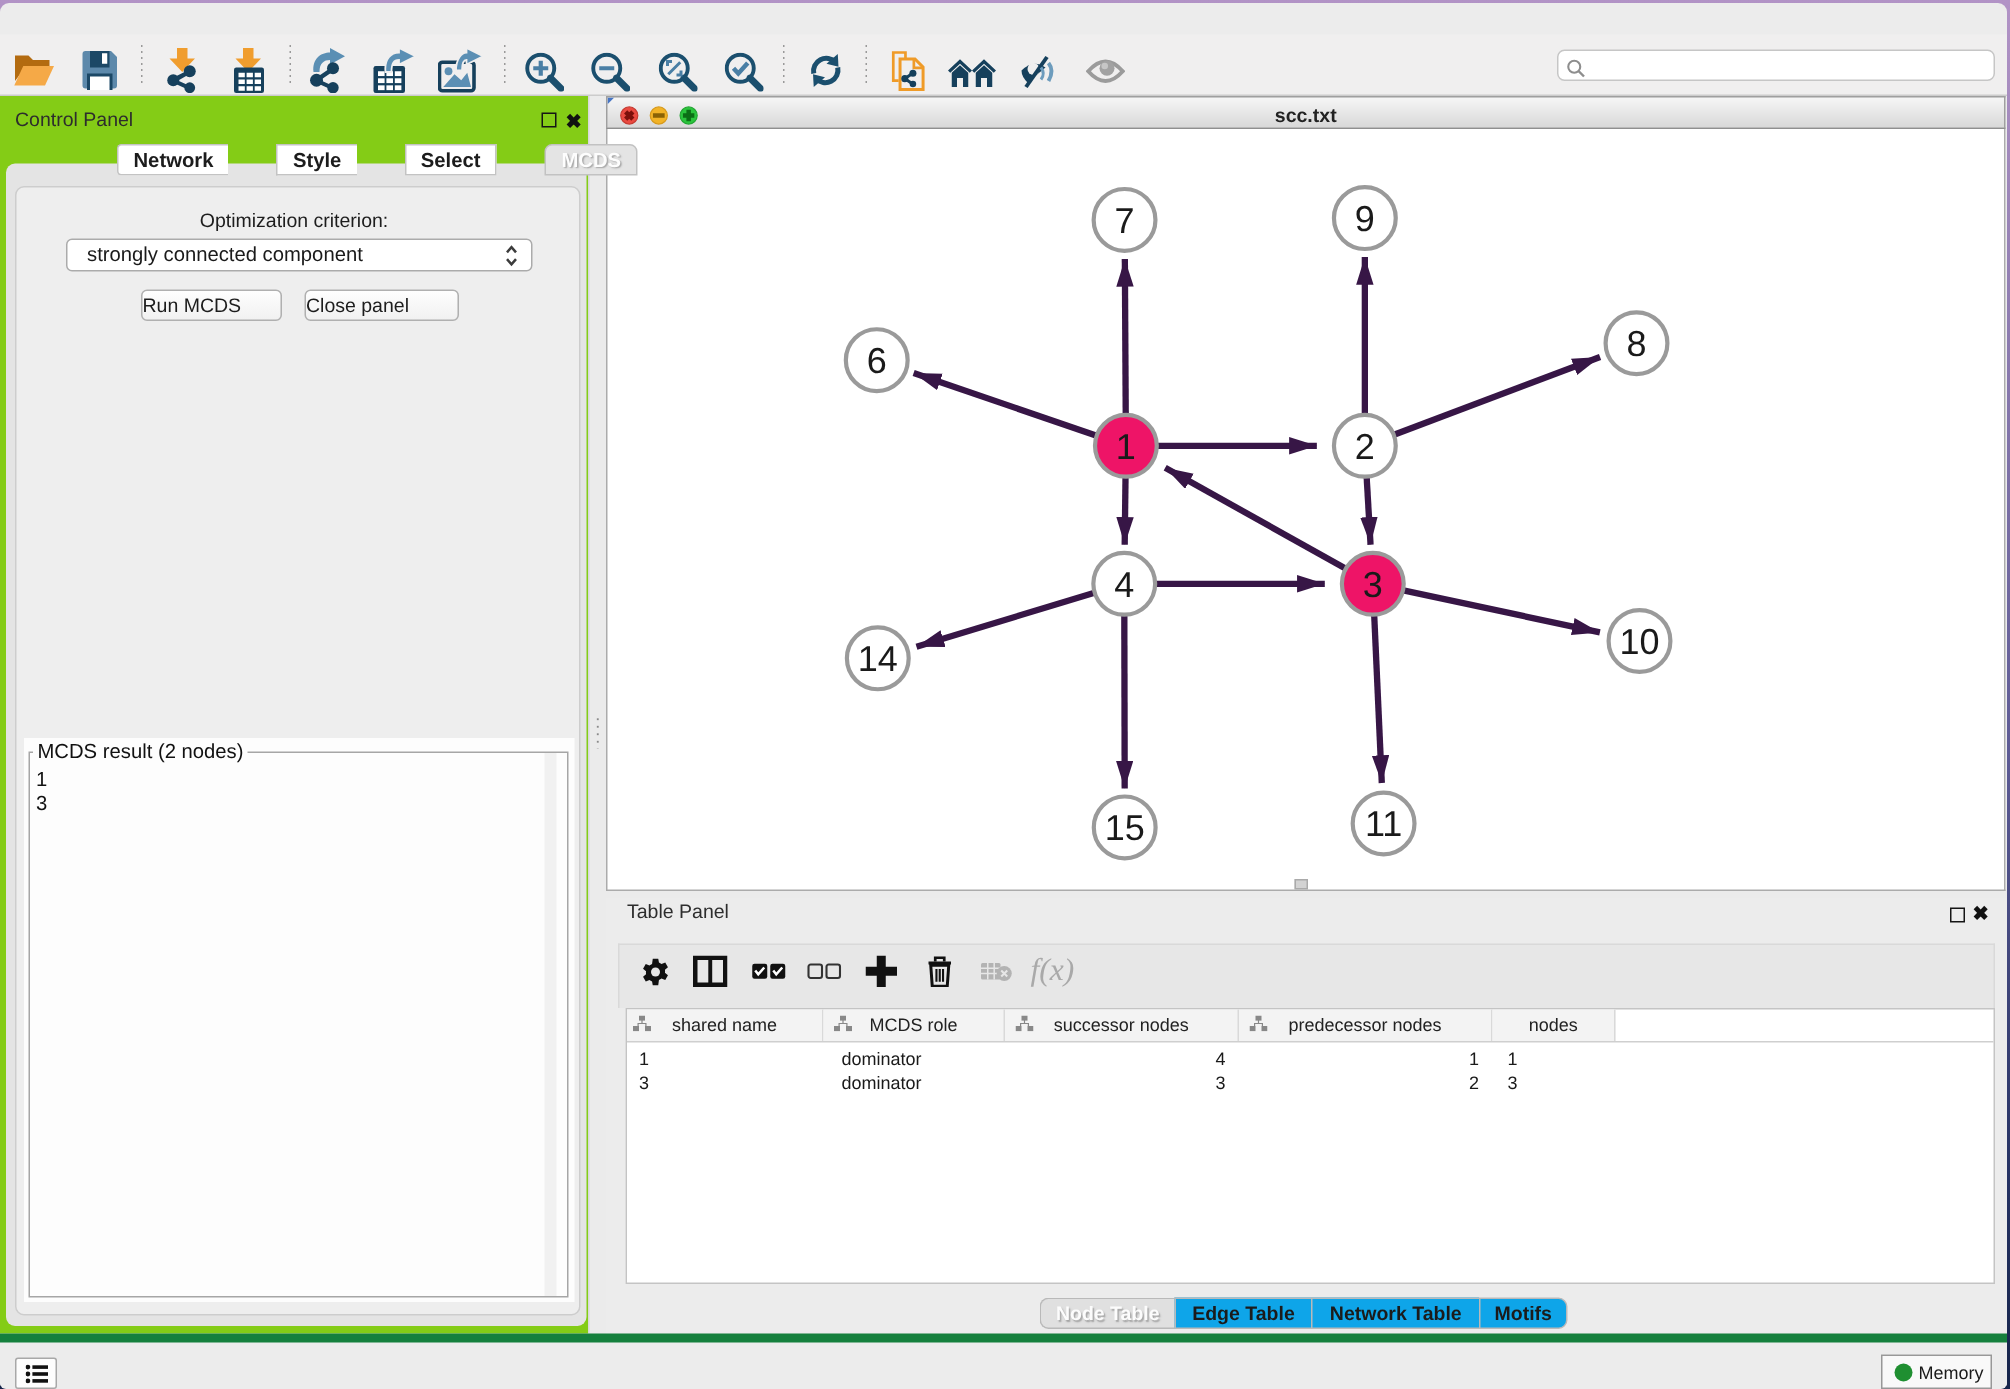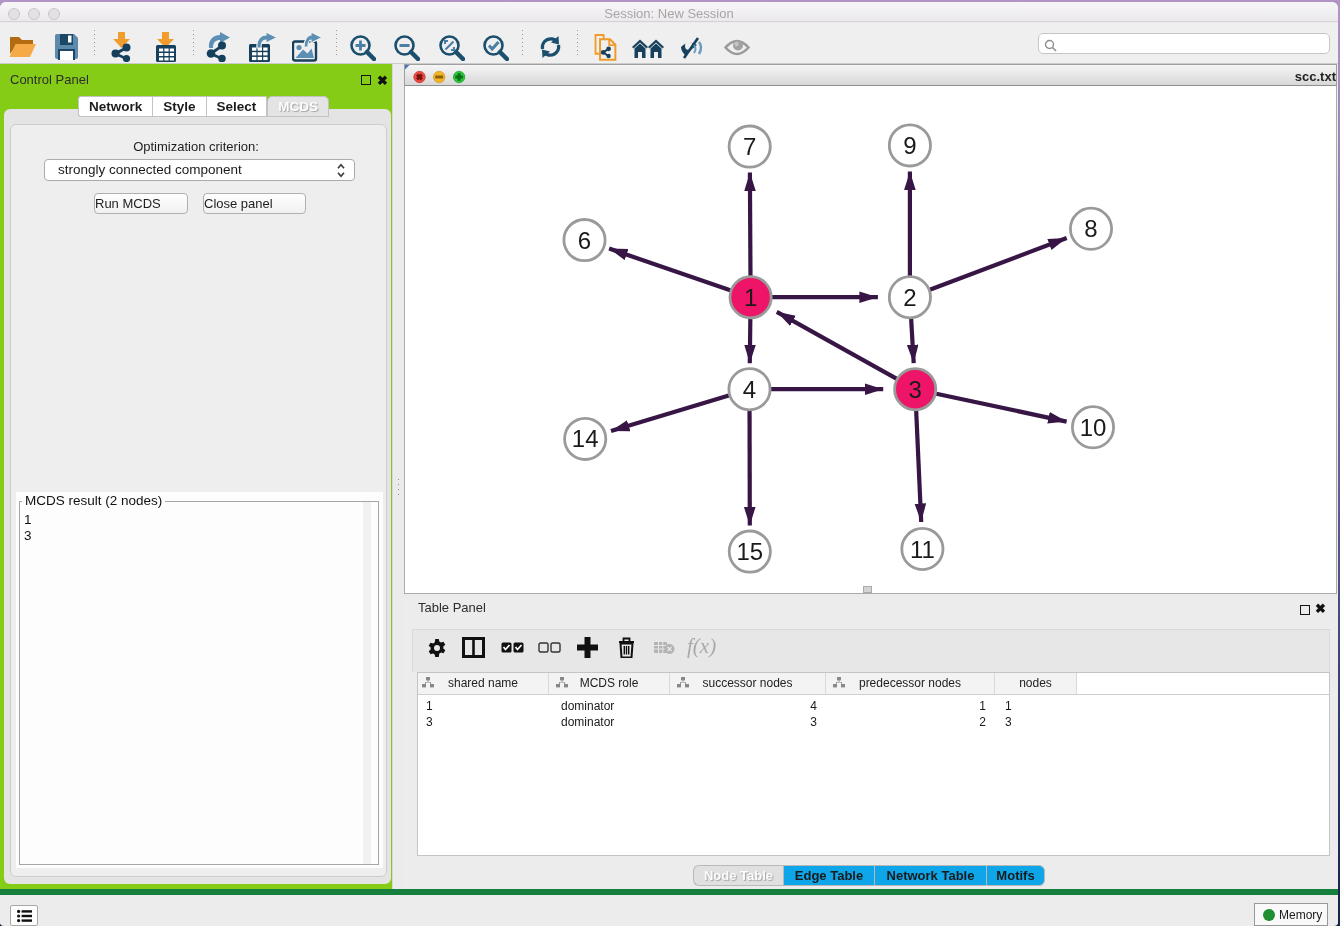--- a/index.html
+++ b/index.html
@@ -29,21 +29,21 @@
           border:1px solid #a8a8a8; border-radius:2px; }
   #membtn { position:absolute; left:1254px; top:8px; width:74px; height:23px; background:#f9f9f9;
             border:1px solid #989898; font-size:12px; color:#1a1a1a; }
   #memdot { position:absolute; left:8px; top:5px; width:12px; height:12px; border-radius:50%;
             background:#1f8f31; }
   
   #cp { position:absolute; left:0; top:62px; width:392px; height:827px; background:#84cc16; }
   #cphead { position:absolute; left:10px; top:8px; font-size:13px; color:#2d2d2d; }
   .cpfloat { position:absolute; top:11px; width:9.5px; height:9.5px; border:1.5px solid #151515; }
   .cpx { position:absolute; top:9px; font-size:13px; font-weight:bold; color:#111; }
-  #cptabs { position:absolute; left:78px; top:32px; height:21px; display:flex; z-index:3; }
+  #cptabs { position:absolute; left:78px; top:32px; height:21px; display:flex; z-index:3;gap:32px; }
   .ctab { height:21px; line-height:20px; padding:0 10px; font-size:13.5px; font-weight:bold;
           color:#1c1c1c; background:#fff; border:1px solid #c3c3c3; border-right:none; }
   .ctab:first-child { border-radius:3px 0 0 3px; }
   .ctabsel { background:#e4e4e4; border:1px solid #c2c2c2; border-radius:5px 5px 0 0;
              color:#fdfdfd; text-shadow:1px 1px 1px rgba(130,130,130,.65); }
   #cpband { position:absolute; left:4px; top:45px; width:387px; height:775px; background:#e4e4e4;
             border-radius:6px; }
   #cpinner { position:absolute; left:10px; top:60px; width:377px; height:753px; background:#eeeeee;
              border:1px solid #cdcdcd; border-radius:6px; }
   #optlab { position:absolute; left:0; top:75px; width:392px; text-align:center; font-size:13px;
@@ -67,21 +67,21 @@
             border-left:1px solid #d8d8d8; }
   #vgrip { position:absolute; left:3px; top:413px; width:5px; height:22px;
            background-image:radial-gradient(circle 1.2px, #8a8a8a 55%, transparent 60%); background-size:5px 5px; }
   #hsplit { position:absolute; left:404px; top:592px; width:934px; height:5px; background:#ebebeb; }
   #hgrip { position:absolute; left:459px; top:-8px; width:9px; height:7px; background:#d3d3d3;
            border:1px solid #aaa; }
   
   #net { position:absolute; left:404px; top:62px; width:933px; height:530px; }
   #ntitle { position:absolute; left:0; top:0; width:933px; height:22px;
             background:linear-gradient(#f6f6f6,#d8d8d8); border:1px solid #9f9f9f; border-bottom:1px solid #8f8f8f; }
-  #ntext { position:absolute; left:0; top:4px; width:100%; text-align:right; font-size:13px;
+  #ntext { position:absolute; left:0; top:4px; width:100%; text-align:center; font-size:13px;
            font-weight:bold; color:#222; }
   #ncanvas { position:absolute; left:0; top:22px; width:933px; height:508px; background:#fff;
              border:1px solid #ababab; border-top:none; }
   
   #tp { position:absolute; left:404px; top:597px; width:934px; height:290px; background:#ececec; }
   #tphead { position:absolute; left:14px; top:1px; font-size:13px; color:#2d2d2d; }
   #tptools { position:absolute; left:8px; top:30px; width:918px; height:43px; background:#e7e7e7;
              border:1px solid #d9d9d9; border-bottom:none; }
   #ttable { position:absolute; left:13px; top:73px; width:913px; height:184px; background:#fff;
             border:1px solid #c4c4c4; font-size:12px; color:#1a1a1a; }
@@ -92,26 +92,20 @@
   
   .btab { position:absolute; top:266px; height:21px; line-height:20px; background:#0ea5e9;
           border:1px solid #b9b9b9; border-right:none; font-size:13px; font-weight:bold;
           color:#1b1b1b; text-align:center; }
   
   .ic { position:absolute; }
 </style>
 </head>
 <body>
 <div id="win">
-  <div id="titlebar">
-    <div class="tl" style="left:8px;"></div>
-    <div class="tl" style="left:28px;"></div>
-    <div class="tl" style="left:48px;"></div>
-    <div id="wtitle">Session: New Session</div>
-  </div>
   <div id="toolbar">
     <div class="sep" style="left:94px;"></div>
     <div class="sep" style="left:193px;"></div>
     <div class="sep" style="left:336px;"></div>
     <div class="sep" style="left:522px;"></div>
     <div class="sep" style="left:577px;"></div>
     <div id="search"></div>
 <svg class="ic" style="left:8px;top:11px;" width="29" height="25" viewBox="0 0 29 25">
   <path d="M2 3 h9 l3 3 h11 v6 H8 L2 20 Z" fill="#b36b10"></path>
   <path d="M1.5 23 L7.5 10 H28 L22 23 Z" fill="#f5a947"></path>

